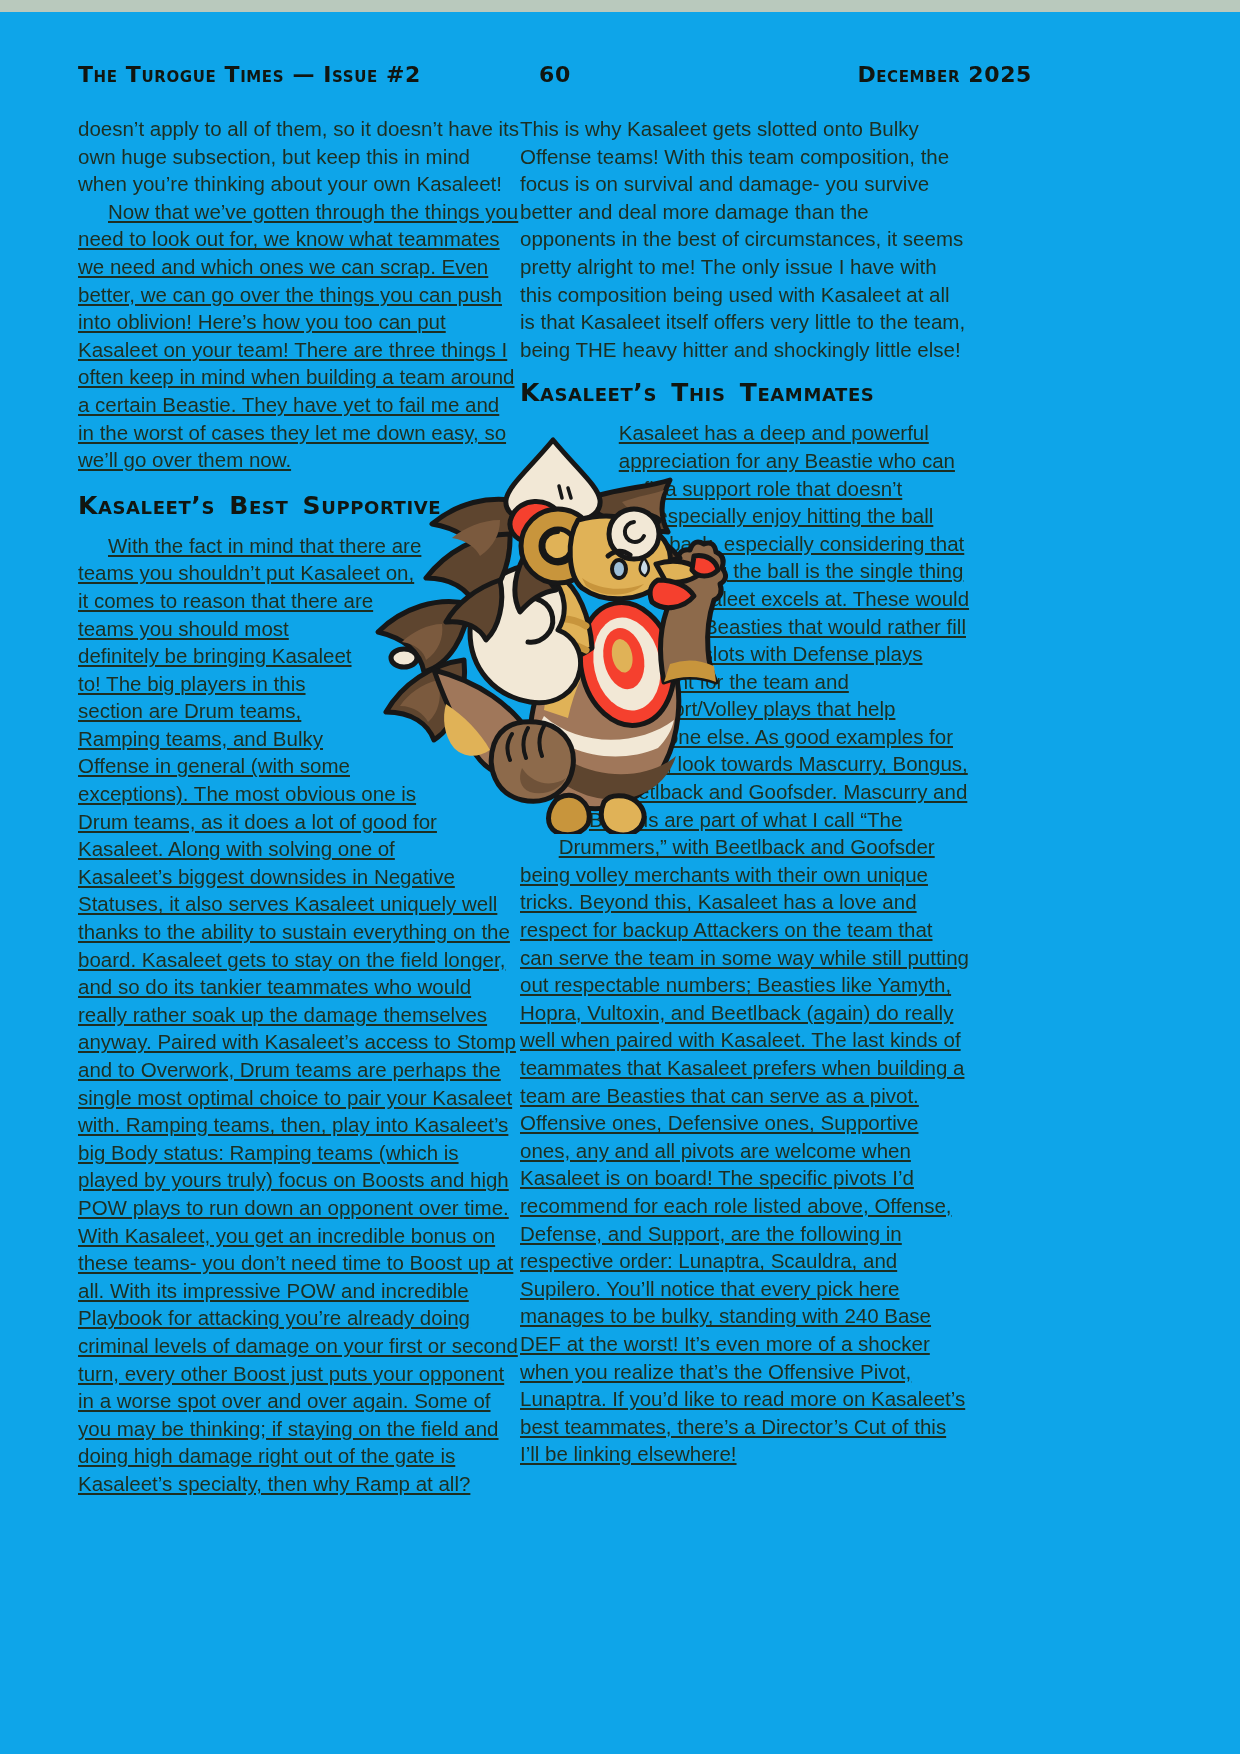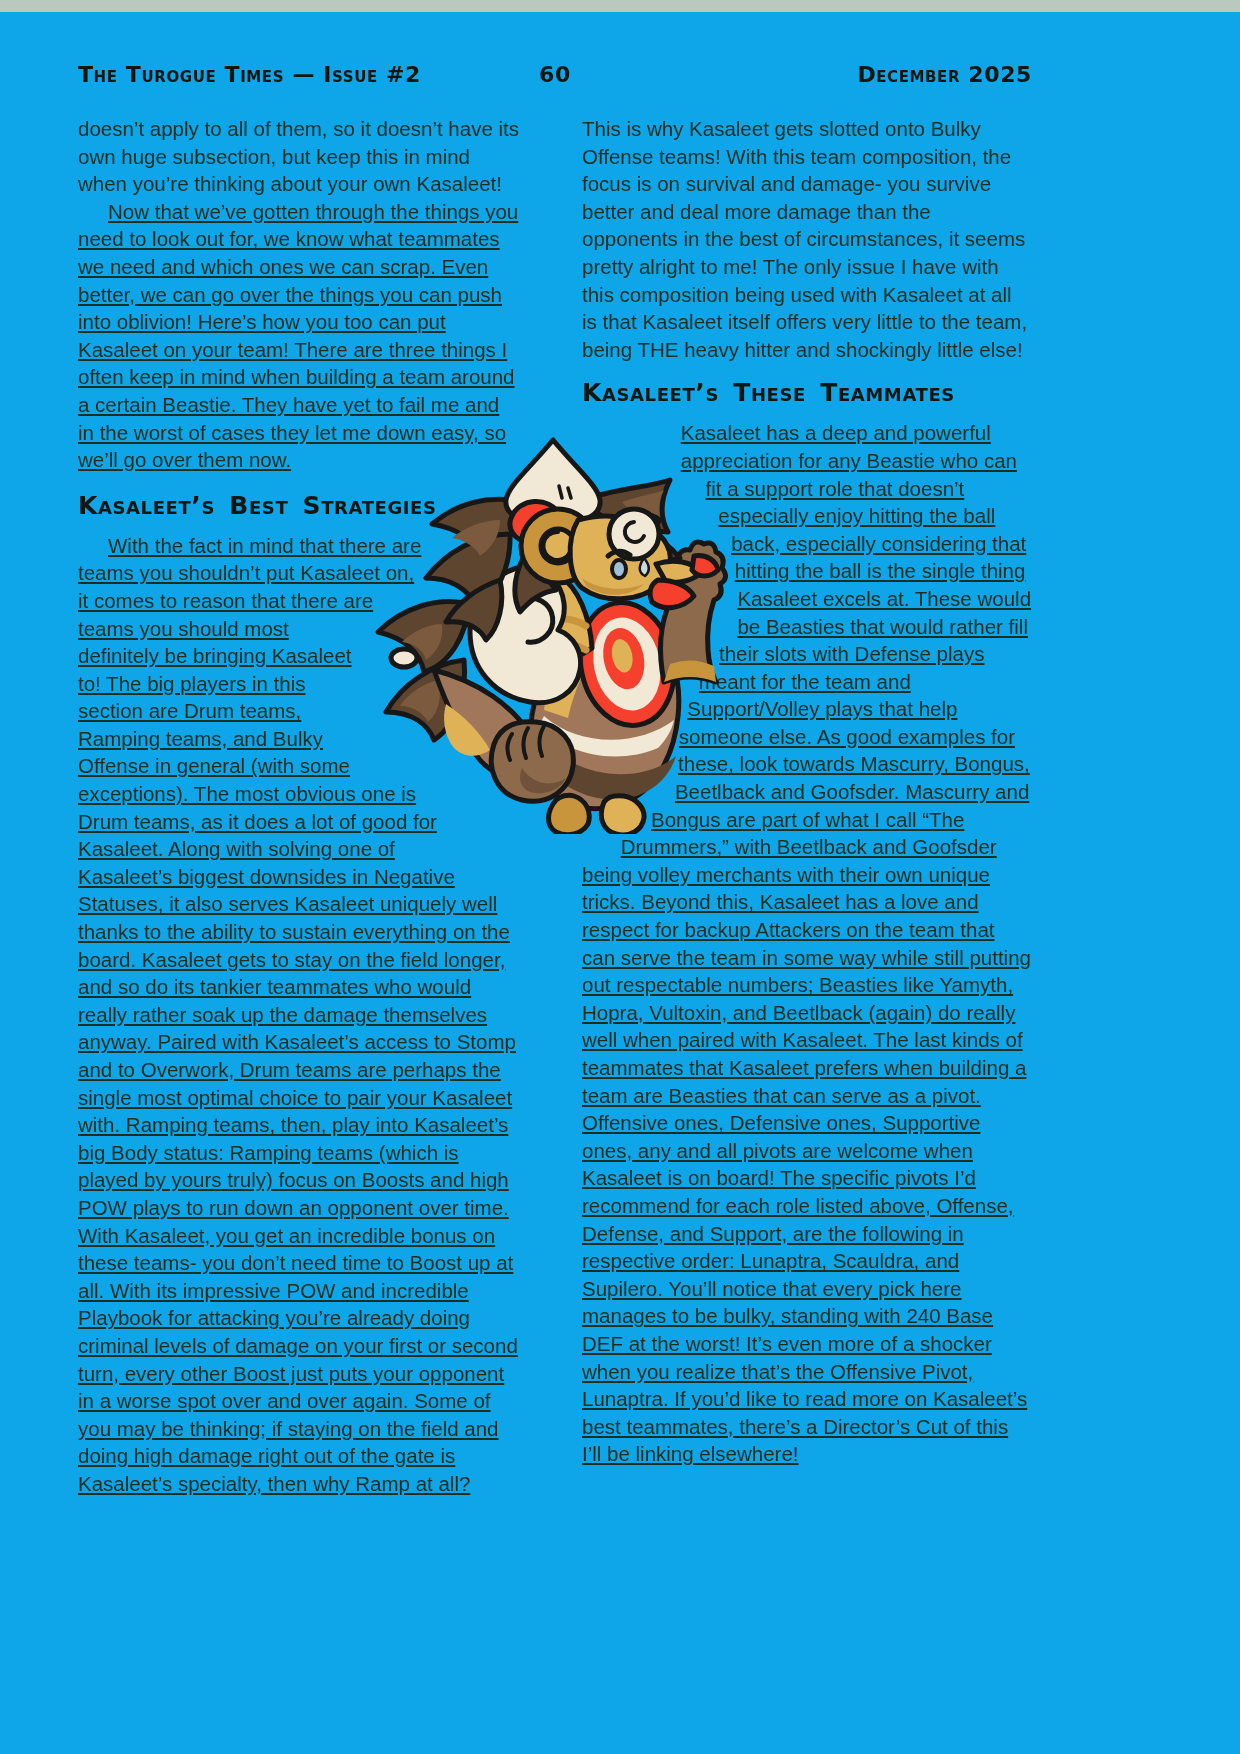--- a/index.html
+++ b/index.html
@@ -11,21 +11,21 @@
     position:absolute;top:50px;left:78px;width:954px;height:28px;
   }
   .display{
     font-family:"DejaVu Sans",sans-serif;font-weight:800;font-variant:small-caps;
     letter-spacing:.6px;color:#111611;
   }
   .masthead .title{position:absolute;left:0;top:0;font-size:22px;}
   .masthead .pagenum{position:absolute;left:50%;transform:translateX(-50%);top:0;font-size:22px;}
   .masthead .date{position:absolute;right:0;top:0;font-size:22px;}
   .columns{
-    position:absolute;top:103px;left:78px;width:954px;display:flex;gap:62px;
+    position:absolute;top:103px;left:78px;width:954px;display:flex;
   }
   .col-left{width:442px;}
   .col-right{width:450px;}
   p{margin:0;font-size:20.5px;line-height:27.6px;}
   p.indent{text-indent:30px;text-decoration:underline;}
   h2{font-size:25px;margin:17px 0 12px;word-spacing:5px;}
   .col-right h2{margin-top:15px;}
   .spacer-r{
     float:right;width:150px;height:318px;
     shape-outside:polygon(80% 0%,100% 0%,100% 100%,73% 100%,47% 80%,17% 62%,5% 45%,8% 34%,30% 22%,62% 10%);
@@ -48,27 +48,27 @@
     <span class="display title">The Turogue Times — Issue #2</span>
     <span class="display pagenum">60</span>
     <span class="display date">December 2025</span>
   </div>
 
   <div class="columns">
 
     <div class="col-left">
       <p><span>doesn’t apply to all of them, so it doesn’t have its own huge subsection, but keep this in mind when you’re thinking about your own Kasaleet!</span></p>
       <p class="indent"><span>Now that we’ve gotten through the things you need to look out for, we know what teammates we need and which ones we can scrap. Even better, we can go over the things you can push into oblivion! Here’s how you too can put Kasaleet on your team! There are three things I often keep in mind when building a team around a certain Beastie. They have yet to fail me and in the worst of cases they let me down easy, so we’ll go over them now.</span></p>
-      <h2 class="display">Kasaleet’s Best Strategies</h2>
+      <h2 class="display">Kasaleet’s Best Supportive</h2>
       <p class="indent"><span class="spacer-r"></span><span>With the fact in mind that there are teams you shouldn’t put Kasaleet on, it comes to reason that there are teams you should most definitely be bringing Kasaleet to! The big players in this section are Drum teams, Ramping teams, and Bulky Offense in general (with some exceptions). The most obvious one is Drum teams, as it does a lot of good for Kasaleet. Along with solving one of Kasaleet’s biggest downsides in Negative Statuses, it also serves Kasaleet uniquely well thanks to the ability to sustain everything on the board. Kasaleet gets to stay on the field longer, and so do its tankier teammates who would really rather soak up the damage themselves anyway. Paired with Kasaleet’s access to Stomp and to Overwork, Drum teams are perhaps the single most optimal choice to pair your Kasaleet with. Ramping teams, then, play into Kasaleet’s big Body status: Ramping teams (which is played by yours truly) focus on Boosts and high POW plays to run down an opponent over time. With Kasaleet, you get an incredible bonus on these teams- you don’t need time to Boost up at all. With its impressive POW and incredible Playbook for attacking you’re already doing criminal levels of damage on your first or second turn, every other Boost just puts your opponent in a worse spot over and over again. Some of you may be thinking; if staying on the field and doing high damage right out of the gate is Kasaleet’s specialty, then why Ramp at all?</span></p>
     </div>
 
     <div class="col-right">
       <p><span>This is why Kasaleet gets slotted onto Bulky Offense teams! With this team composition, the focus is on survival and damage- you survive better and deal more damage than the opponents in the best of circumstances, it seems pretty alright to me! The only issue I have with this composition being used with Kasaleet at all is that Kasaleet itself offers very little to the team, being THE heavy hitter and shockingly little else!</span></p>
-      <h2 class="display">Kasaleet’s These Teammates</h2>
+      <h2 class="display">Kasaleet’s This Teammates</h2>
       <p class="indent"><span class="spacer-l"></span><span>Kasaleet has a deep and powerful appreciation for any Beastie who can fit a support role that doesn’t especially enjoy hitting the ball back, especially considering that hitting the ball is the single thing Kasaleet excels at. These would be Beasties that would rather fill their slots with Defense plays meant for the team and Support/Volley plays that help someone else. As good examples for these, look towards Mascurry, Bongus, Beetlback and Goofsder. Mascurry and Bongus are part of what I call “The Drummers,” with Beetlback and Goofsder being volley merchants with their own unique tricks. Beyond this, Kasaleet has a love and respect for backup Attackers on the team that can serve the team in some way while still putting out respectable numbers; Beasties like Yamyth, Hopra, Vultoxin, and Beetlback (again) do really well when paired with Kasaleet. The last kinds of teammates that Kasaleet prefers when building a team are Beasties that can serve as a pivot. Offensive ones, Defensive ones, Supportive ones, any and all pivots are welcome when Kasaleet is on board! The specific pivots I’d recommend for each role listed above, Offense, Defense, and Support, are the following in respective order: Lunaptra, Scauldra, and Supilero. You’ll notice that every pick here manages to be bulky, standing with 240 Base DEF at the worst! It’s even more of a shocker when you realize that’s the Offensive Pivot, Lunaptra. If you’d like to read more on Kasaleet’s best teammates, there’s a Director’s Cut of this I’ll be linking elsewhere!</span></p>
     </div>
 
   </div>
 
   <div class="beastie">
     <svg viewBox="0 0 360 406" xmlns="http://www.w3.org/2000/svg" stroke="#171717" stroke-width="5" stroke-linejoin="round" stroke-linecap="round">
 
       <path d="M97 176 C66 168 30 180 6 204 C32 210 48 224 52 244 C78 236 94 208 97 176 Z" fill="#5e452f"></path>
       <path d="M92 232 C60 236 30 256 14 284 C40 284 56 296 62 312 C86 296 95 264 92 232 Z" fill="#5e452f"></path>

